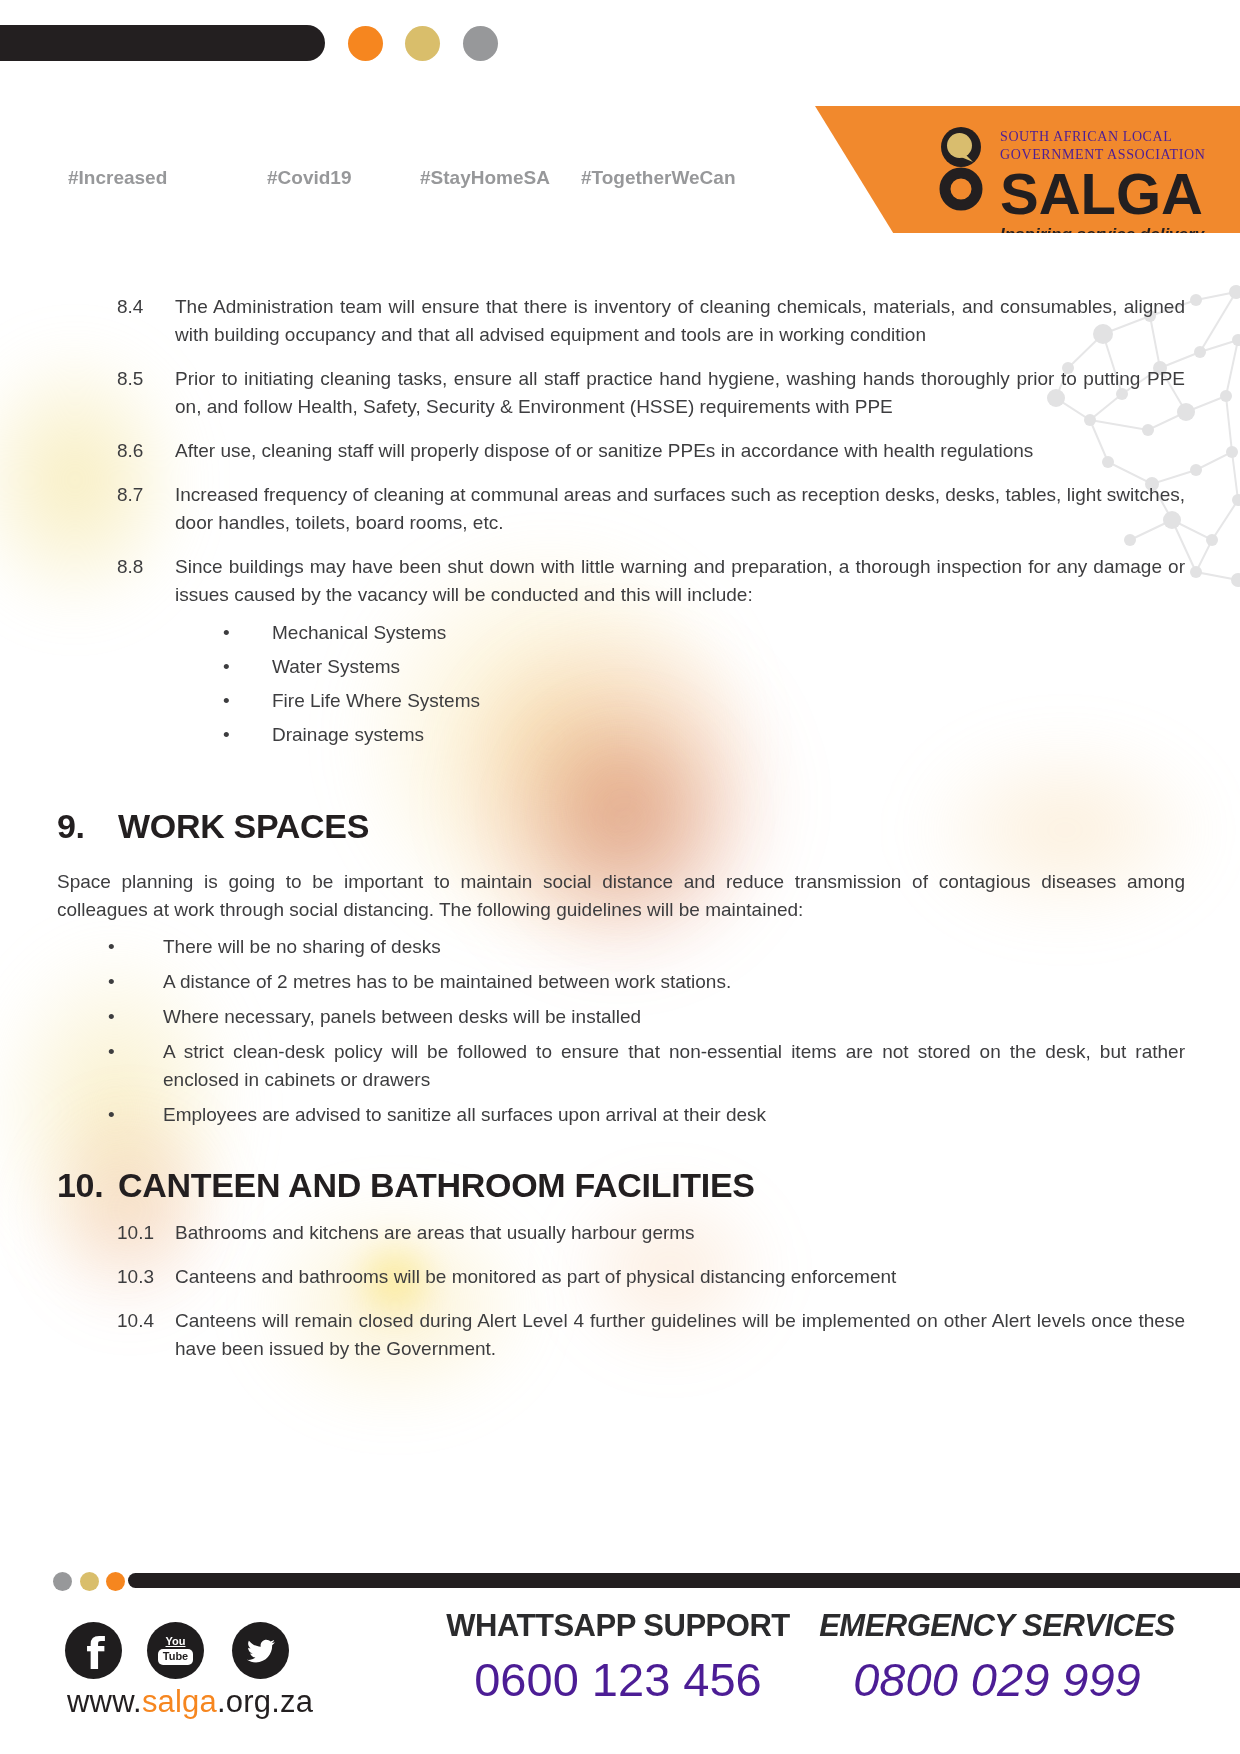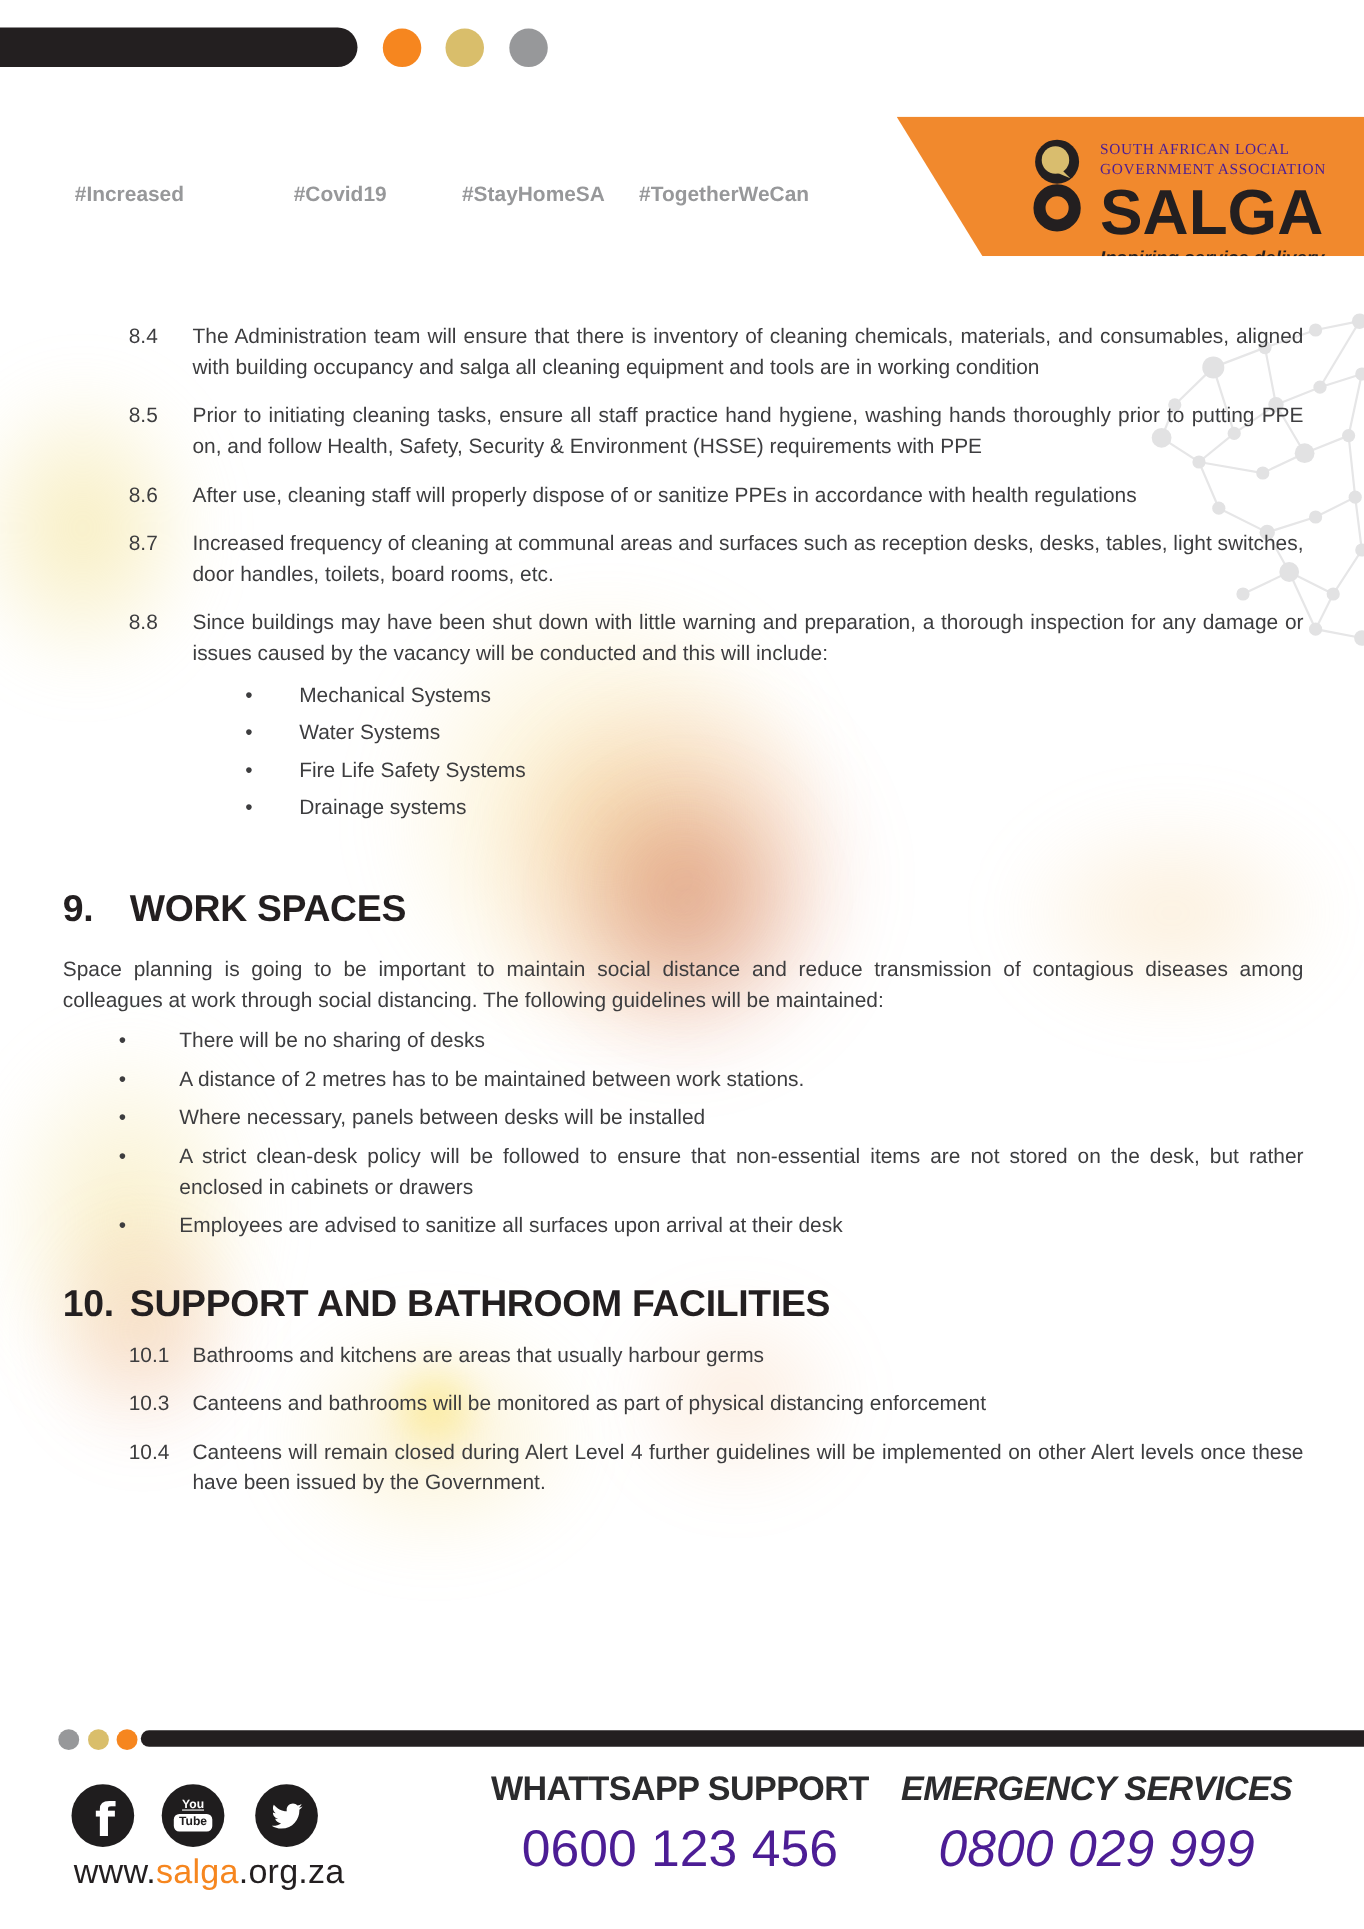--- a/index.html
+++ b/index.html
@@ -178,21 +178,21 @@
       <div class="org-line">GOVERNMENT ASSOCIATION</div>
       <div class="salga-name">SALGA</div>
       <div class="salga-tagline">Inspiring service delivery</div>
     </div>
   </div>
 
   <div class="content">
 
     <div class="item">
       <span class="num">8.4</span>
-      <span class="txt">The Administration team will ensure that there is inventory of cleaning chemicals, materials, and consumables, aligned with building occupancy and salga all cleaning equipment and tools are in working condition</span>
+      <span class="txt">The Administration team will ensure that there is inventory of cleaning chemicals, materials, and consumables, aligned with building occupancy and that all advised equipment and tools are in working condition</span>
     </div>
     <div class="item">
       <span class="num">8.5</span>
       <span class="txt">Prior to initiating cleaning tasks, ensure all staff practice hand hygiene, washing hands thoroughly prior to putting PPE on, and follow Health, Safety, Security &amp; Environment (HSSE) requirements with PPE</span>
     </div>
     <div class="item">
       <span class="num">8.6</span>
       <span class="txt">After use, cleaning staff will properly dispose of or sanitize PPEs in accordance with health regulations</span>
     </div>
     <div class="item">
@@ -208,21 +208,21 @@
       <div class="bullet">
         <span class="dot-b">•</span>
         <span class="btxt">Mechanical Systems</span>
       </div>
       <div class="bullet">
         <span class="dot-b">•</span>
         <span class="btxt">Water Systems</span>
       </div>
       <div class="bullet">
         <span class="dot-b">•</span>
-        <span class="btxt">Fire Life Safety Systems</span>
+        <span class="btxt">Fire Life Where Systems</span>
       </div>
       <div class="bullet">
         <span class="dot-b">•</span>
         <span class="btxt">Drainage systems</span>
       </div>
     </div>
 
     <div class="sec-heading h9">
       <span class="hnum">9.</span>
       <span>WORK SPACES</span>
@@ -247,21 +247,21 @@
         <span class="btxt">A strict clean-desk policy will be followed to ensure that non-essential items are not stored on the desk, but rather enclosed in cabinets or drawers</span>
       </div>
       <div class="bullet">
         <span class="dot-b">•</span>
         <span class="btxt">Employees are advised to sanitize all surfaces upon arrival at their desk</span>
       </div>
     </div>
 
     <div class="sec-heading h10">
       <span class="hnum">10.</span>
-      <span>SUPPORT AND BATHROOM FACILITIES</span>
+      <span>CANTEEN AND BATHROOM FACILITIES</span>
     </div>
 
     <div class="sec10-items">
       <div class="item">
         <span class="num">10.1</span>
         <span class="txt">Bathrooms and kitchens are areas that usually harbour germs</span>
       </div>
       <div class="item">
         <span class="num">10.3</span>
         <span class="txt">Canteens and bathrooms will be monitored as part of physical distancing enforcement</span>

